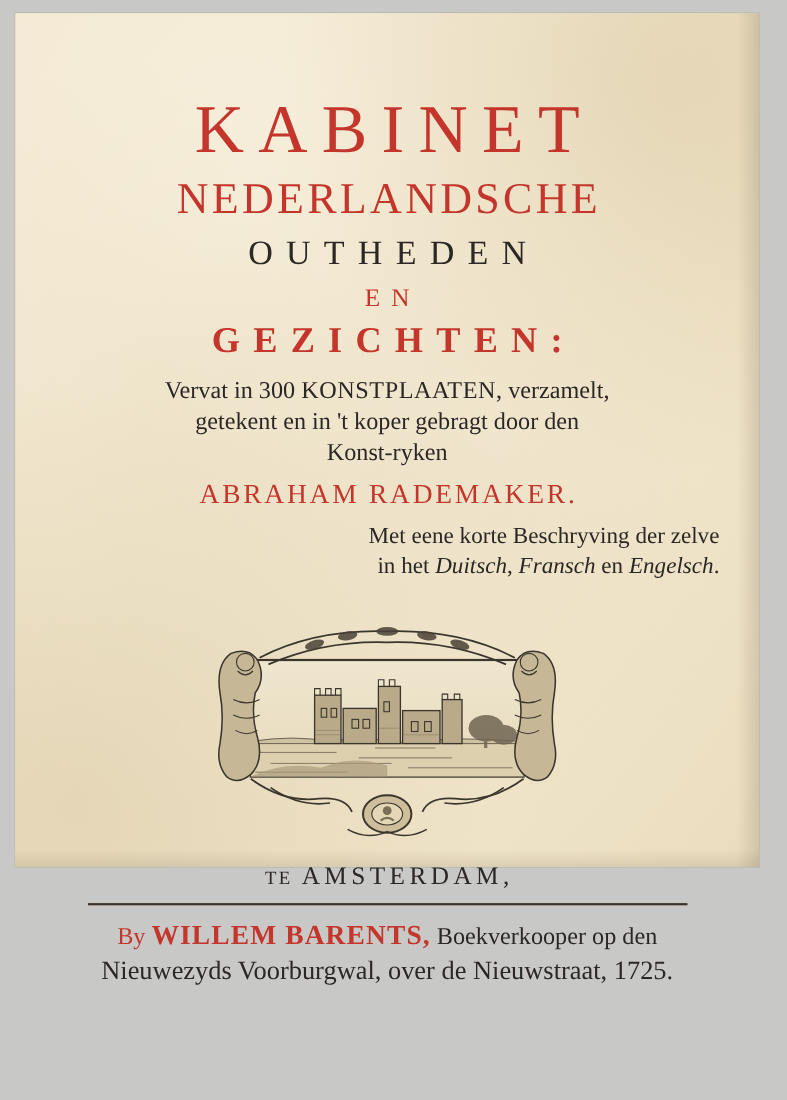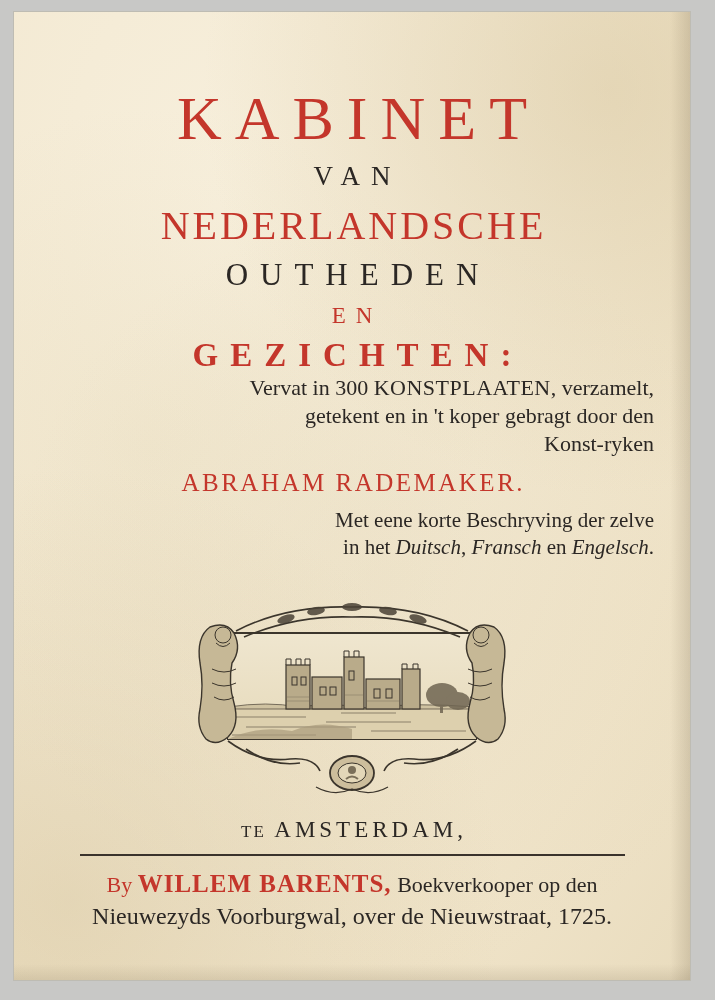--- a/index.html
+++ b/index.html
@@ -20,21 +20,21 @@
     height: 1000px;
     background: #c8c8c6;
   }
 
   
   .paper {
     position: absolute;
     left: 14px;
     top: 12px;
     width: 676px;
-    height: 968px;
+    height: 776px;
     background:
       radial-gradient(ellipse at 30% 20%, #f7efdc 0%, #f3e9d2 45%, #efe3c8 75%, #e9dcbe 100%);
     box-shadow: 0 0 0 1px rgba(160,150,125,0.25);
   }
   
   .paper:before {
     content: "";
     position: absolute;
     inset: 0;
     background:
@@ -114,24 +114,24 @@
   }
   .t-gezichten {
     margin-top: 8px;
     font-size: 33px;
     letter-spacing: 12px;
     text-indent: 12px;
     font-weight: bold;
   }
 
   .sub1 {
+    margin-top: 12px;
     font-size: 22px;
     line-height: 1.28;
     color: #2b2724;
-    text-align: right;
   }
   .sub1 .small-caps {
     font-variant: small-caps;
     letter-spacing: 0.5px;
   }
   .author {
     margin-top: 10px;
     font-size: 25px;
     letter-spacing: 2.5px;
     text-indent: 2.5px;
@@ -203,21 +203,20 @@
 <body>
 
 <div id="page">
   <div class="paper">
     <div class="edge-right"></div>
     <div class="edge-bottom"></div>
 
     <div class="content">
 
       <div class="t-kabinet red">KABINET</div>
-      <div class="t-van black">VAN</div>
       <div class="t-nederlandsche red">NEDERLANDSCHE</div>
       <div class="t-outheden black">OUTHEDEN</div>
       <div class="t-en red">EN</div>
       <div class="t-gezichten red">GEZICHTEN:</div>
 
       <div class="sub1">
         <div><span>Vervat in 300 </span><span class="small-caps">KONSTPLAATEN</span><span>, verzamelt,</span></div>
         <div>getekent en in 't koper gebragt door den</div>
         <div>Konst-ryken</div>
       </div>

